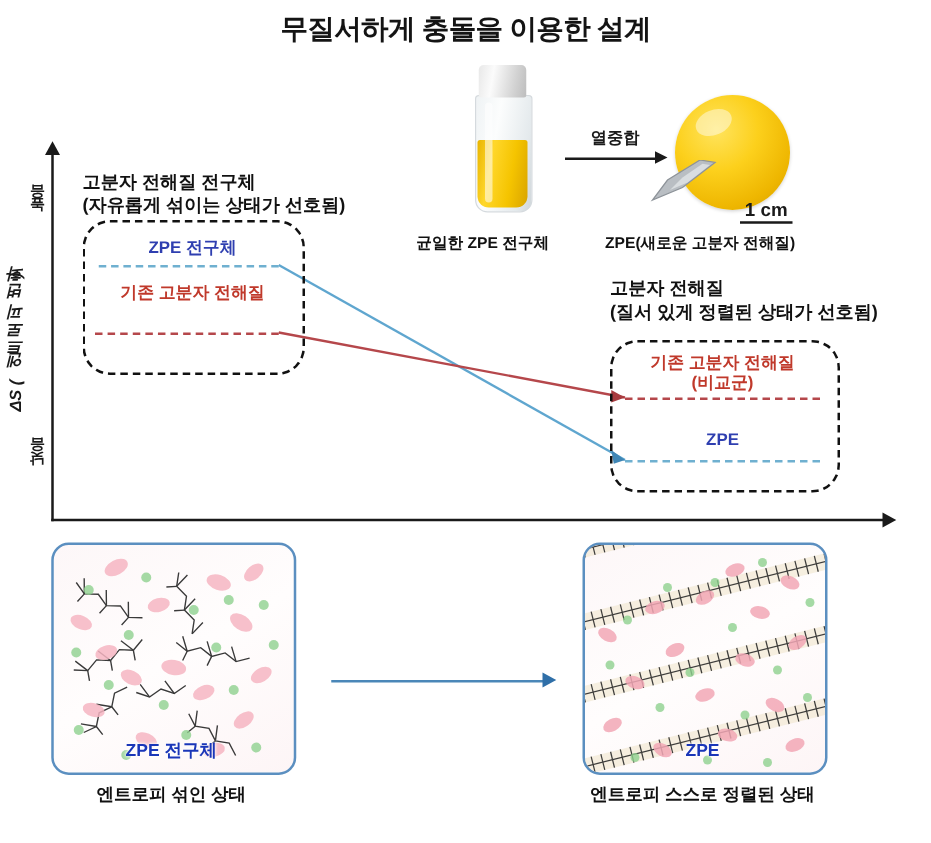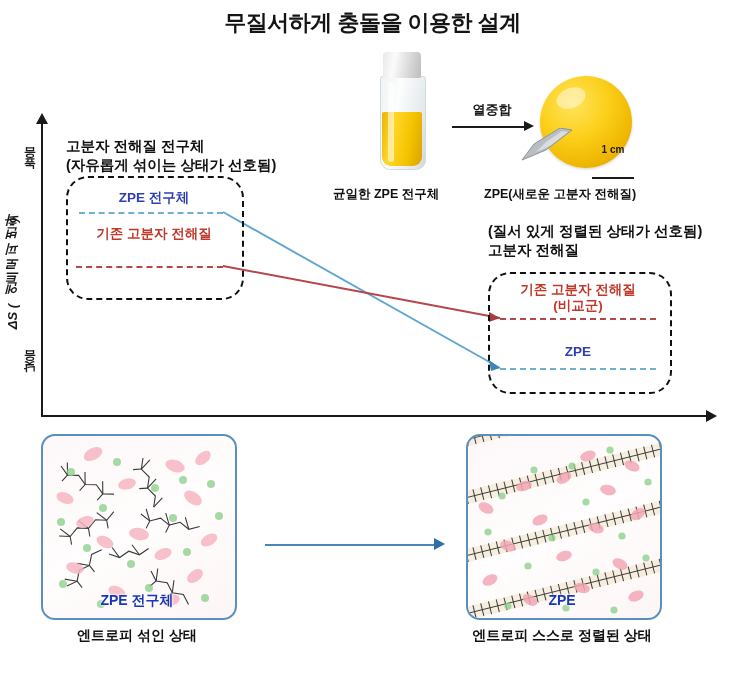--- a/index.html
+++ b/index.html
@@ -71,21 +71,21 @@
   #disc-gloss{left:556px;top:88px;width:30px;height:20px;border-radius:50%;
               background:rgba(255,255,255,.45);transform:rotate(-22deg);}
   #blade{left:516px;top:128px;width:62px;height:34px;}
 
   #arrow-heat-line{left:452px;top:126px;width:74px;height:2px;background:#1a1a1a;}
   #arrow-heat-head{left:524px;top:121px;width:0;height:0;border-top:5px solid transparent;
                    border-bottom:5px solid transparent;border-left:10px solid #1a1a1a;}
   #arrow-heat-label{left:452px;top:101px;width:80px;text-align:center;font-size:13px;font-weight:bold;}
 
   #scale-bar{left:592px;top:177px;width:42px;height:2px;background:#1a1a1a;}
-  #scale-text{left:584px;top:144px;width:58px;text-align:center;font-size:10px;font-weight:bold;}
+  #scale-text{left:584px;top:160px;width:58px;text-align:center;font-size:15px;font-weight:bold;}
 
   .photo-cap{font-size:12.5px;font-weight:bold;color:#111;white-space:nowrap;}
   #cap-pre{left:333px;top:186px;width:140px;}
   #cap-zpe{left:484px;top:186px;width:204px;}
 
   
   .panel{border:2px solid #5b8fc0;border-radius:14px;overflow:hidden;}
   #panel-left{left:41px;top:434px;width:192px;height:182px;
               background:linear-gradient(150deg,#fdf7f8 0%,#fffdfd 50%,#fdf5f6 100%);}
   #panel-right{left:466px;top:434px;width:192px;height:182px;
@@ -131,22 +131,22 @@
 </div>
 <div class="abs state-box" id="box-left"></div>
 <div class="abs lvl-label blue-t" id="lab-zpe-pre">ZPE 전구체</div>
 <div class="abs lvl-line" id="lvl-blue-L"></div>
 <div class="abs lvl-label red-t" id="lab-conv-pre">
   <div>기존 고분자 전해질</div>
 </div>
 <div class="abs lvl-line" id="lvl-red-L"></div>
 
 <div class="abs head-text" id="head-right">
+  <div>고분자 전해질</div>
   <div>(질서 있게 정렬된 상태가 선호됨)</div>
-  <div>고분자 전해질</div>
 </div>
 <div class="abs state-box" id="box-right"></div>
 <div class="abs lvl-label red-t" id="lab-conv-pe">
   <div>기존 고분자 전해질</div>
   <div>(비교군)</div>
 </div>
 <div class="abs lvl-line" id="lvl-red-R"></div>
 <div class="abs lvl-label blue-t" id="lab-zpe-pe">ZPE</div>
 <div class="abs lvl-line" id="lvl-blue-R"></div>
 

